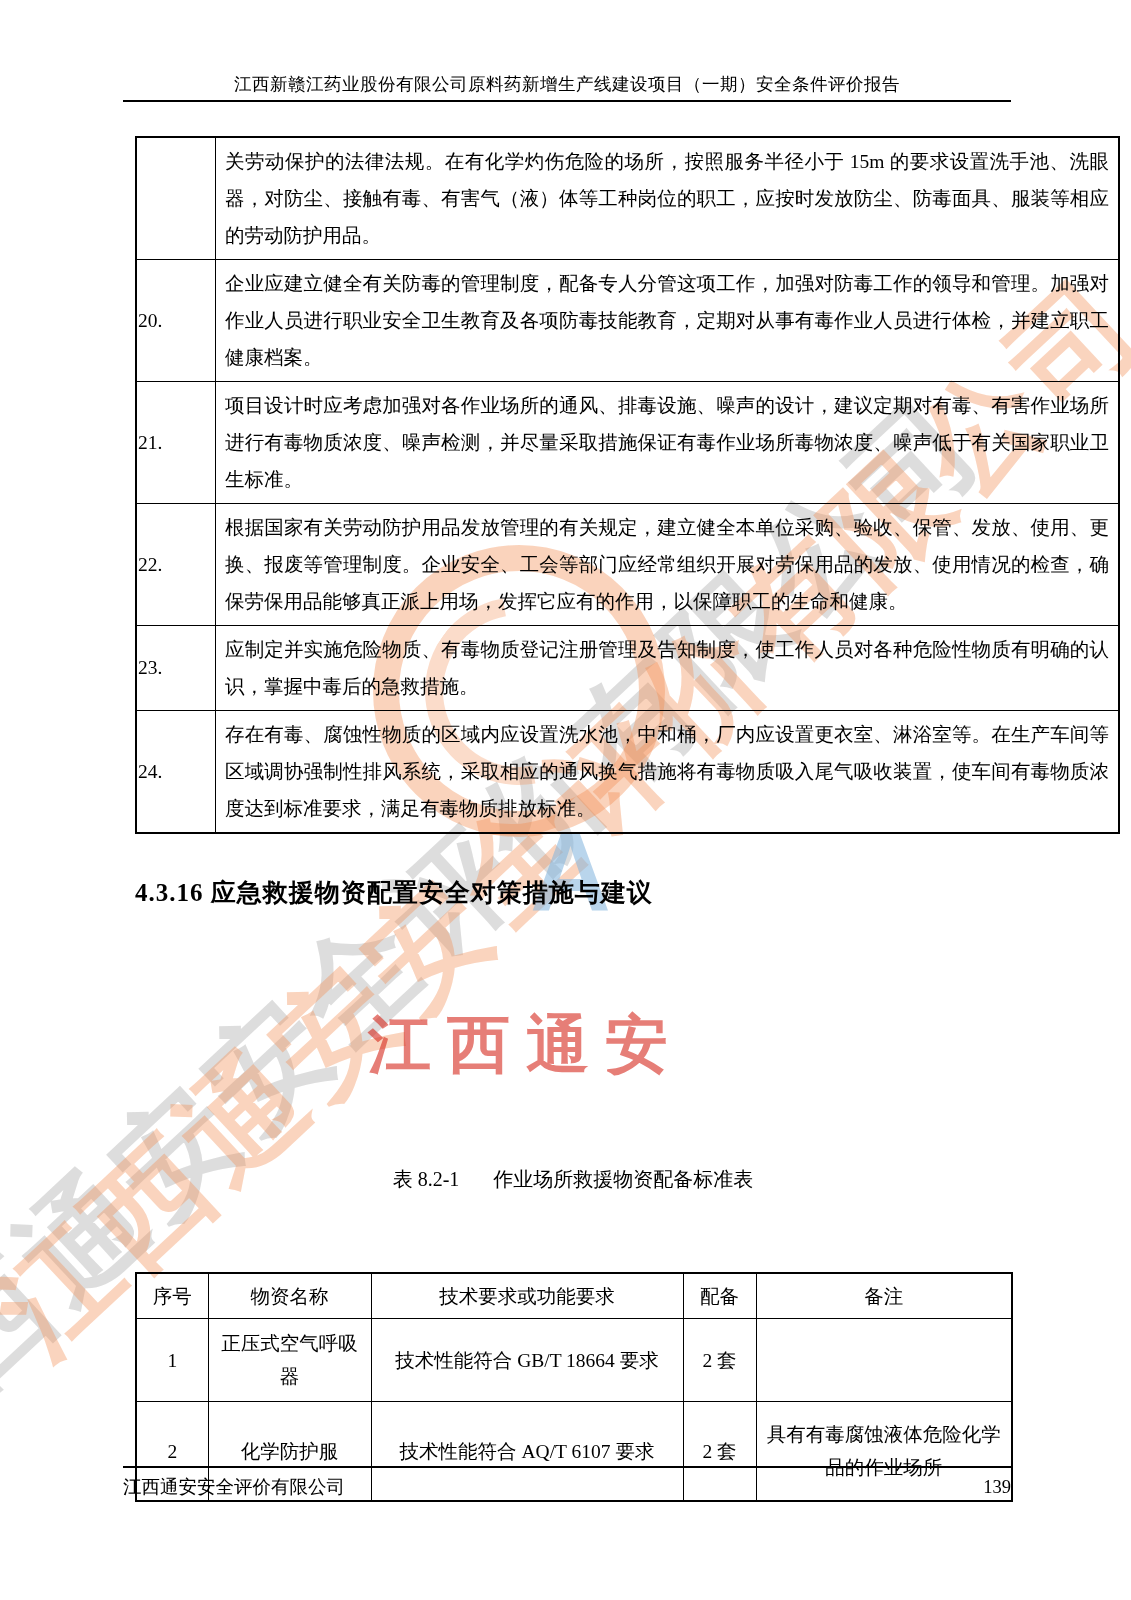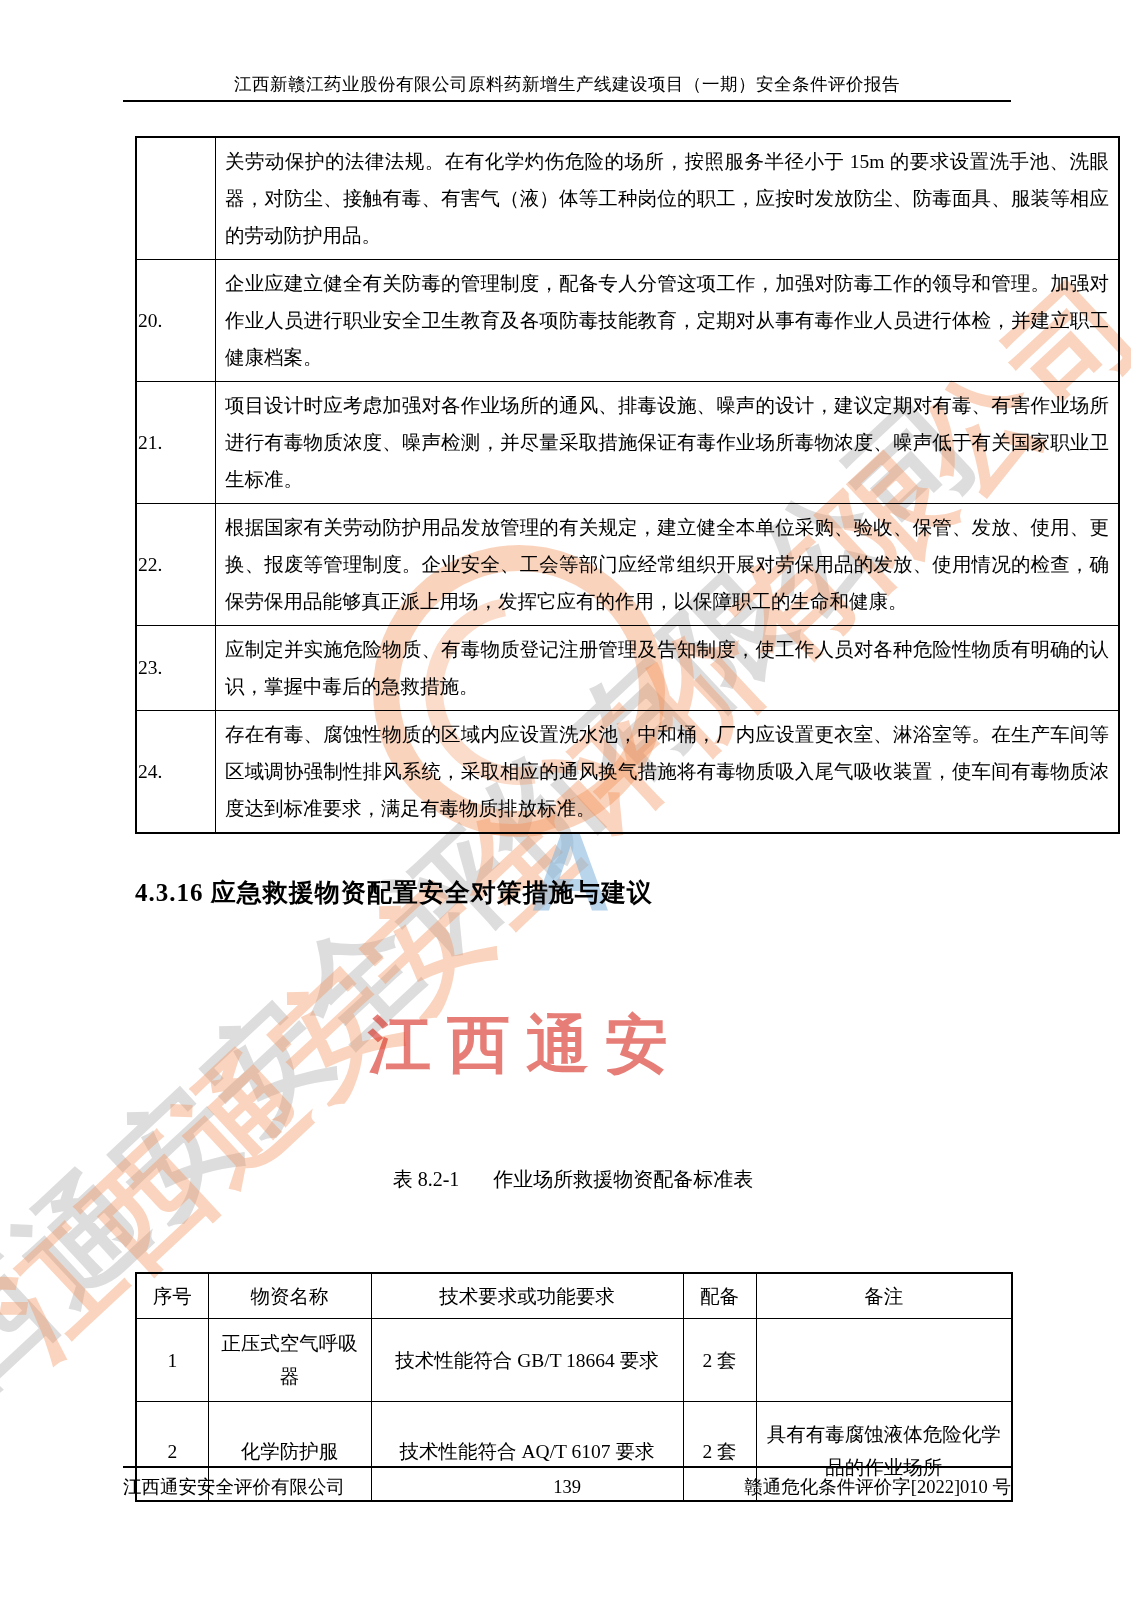--- a/index.html
+++ b/index.html
@@ -190,17 +190,16 @@
         <td>2 套</td>
         <td>具有有毒腐蚀液体危险化学品的作业场所</td>
       </tr>
     </tbody>
       </table>
 
     <div class="footer-rule"></div>
     <div class="footer">
       <span class="f-left">江西通安安全评价有限公司</span>
       <span class="f-mid">139</span>
-      <span class="f-right">赣通危化条件评价字[2022]010 号</span>
     </div>
 
   </div>
 </div>
 
 </body></html>

